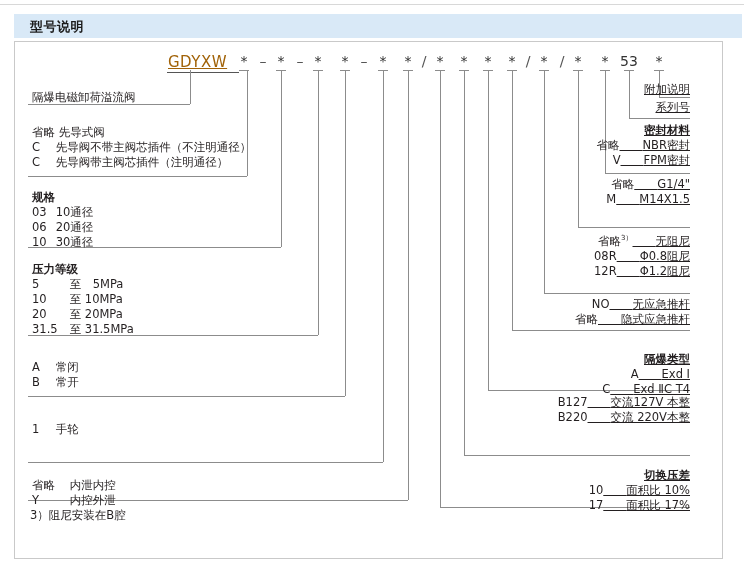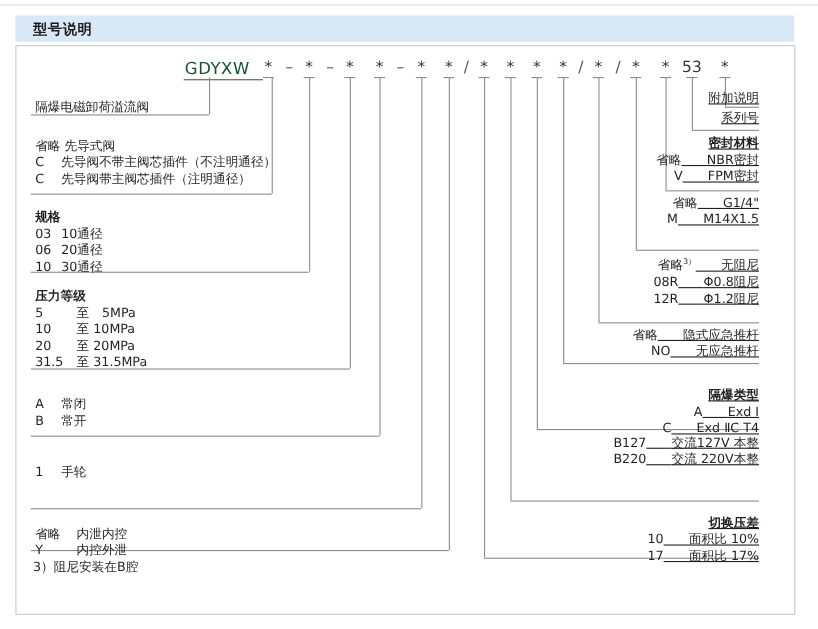--- a/index.html
+++ b/index.html
@@ -12,20 +12,21 @@
   }
   .page{position:relative;width:744px;height:572px;}
 
   
   .top-rule{position:absolute;left:0;top:4px;width:744px;height:1px;background:#d8d8d8;}
 
   
   .section-header{
     position:absolute;left:14px;top:14px;width:708px;height:24px;
     background:#d9e9f7;
+    padding-left:20px;
   }
   .section-header .title{
     position:absolute;left:16px;top:4px;
     font-size:13px;font-weight:bold;color:#1a1a1a;
     letter-spacing:.5px;
   }
 
   
   .content-box{
     position:absolute;left:14px;top:41px;width:707px;height:516px;
@@ -34,22 +35,23 @@
 
   
   .code-line{position:absolute;left:0;top:0;width:744px;height:20px;}
   .code-tok{
     position:absolute;top:53px;
     font-size:14px;color:#333;
     white-space:nowrap;
     text-align:center;
   }
   .code-tok.prefix{
-    font-size:15px;letter-spacing:.5px;color:#14532d;
+    font-size:15px;letter-spacing:.5px;color:#a16207;
     text-align:right;
+    text-decoration:underline;
   }
   .code-tok.sep{color:#555;font-size:14px;}
 
   
   .prefix-underline{position:absolute;background:#555;height:1px;}
 
   
   .vline{position:absolute;background:#8c8c8c;width:1px;}
   .hline{position:absolute;background:#8c8c8c;height:1px;}
 
@@ -205,22 +207,22 @@
       <div class="blk right" style="left: 430px; width: 260px; top: 177px;">
         <div class="row"><span class="c-code">省略</span><span>  </span><span>G1/4"</span></div>
         <div class="row"><span class="c-code">M</span><span>  </span><span>M14X1.5</span></div>
       </div>
       <div class="blk right" style="left: 430px; width: 260px; top: 231px;">
         <div class="row"><span class="c-code">省略<span class="sup">3）</span></span><span>  </span><span>无阻尼</span></div>
         <div class="row"><span class="c-code">08R</span><span>  </span><span>Φ0.8阻尼</span></div>
         <div class="row"><span class="c-code">12R</span><span>  </span><span>Φ1.2阻尼</span></div>
       </div>
       <div class="blk right" style="left: 430px; width: 260px; top: 297px;">
+        <div class="row"><span class="c-code">NO</span><span>  </span><span>无应急推杆</span></div>
         <div class="row"><span class="c-code">省略</span><span>  </span><span>隐式应急推杆</span></div>
-        <div class="row"><span class="c-code">NO</span><span>  </span><span>无应急推杆</span></div>
       </div>
       <div class="blk right" style="left: 430px; width: 260px; top: 352px;">
         <div class="row hdr"><span>隔爆类型</span></div>
         <div class="row"><span class="c-code">A</span><span>  </span><span>Exd Ⅰ</span></div>
         <div class="row"><span class="c-code">C</span><span>  </span><span>Exd ⅡC T4</span></div>
       </div>
       <div class="blk right" style="left: 430px; width: 260px; top: 395px;">
         <div class="row"><span class="c-code">B127</span><span>  </span><span>交流127V 本整</span></div>
         <div class="row"><span class="c-code">B220</span><span>  </span><span>交流 220V本整</span></div>
       </div>

